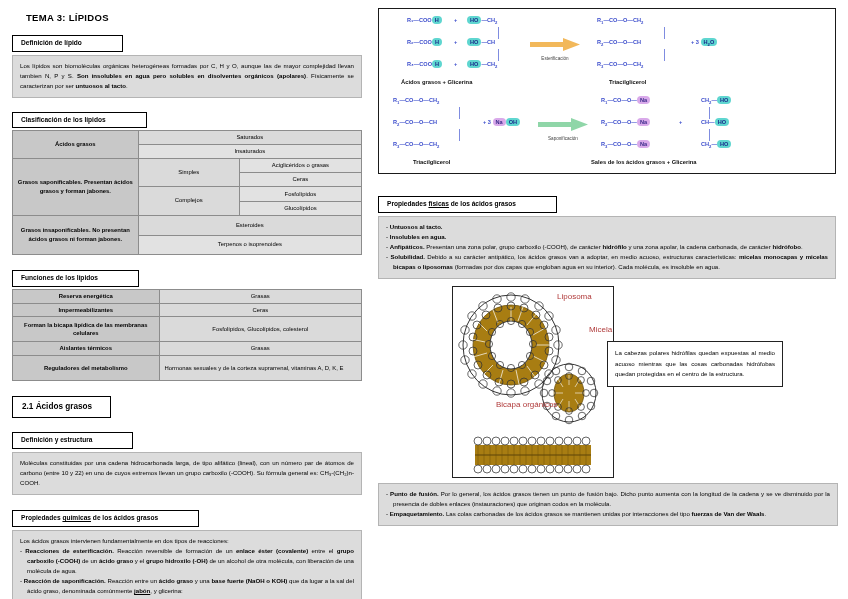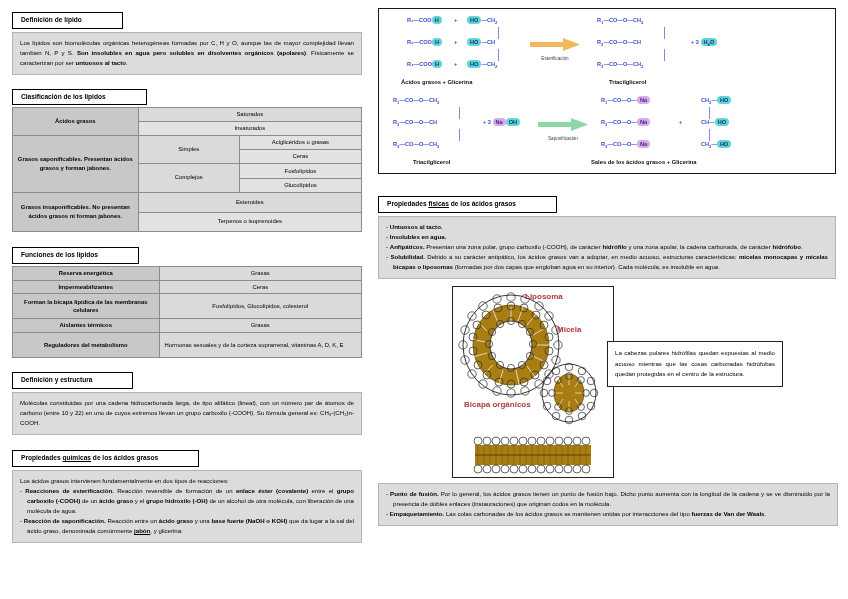--- a/index.html
+++ b/index.html
@@ -88,39 +88,41 @@
 
   
   .fig-box{
     position:absolute;
     border:1.2px solid #222;
     background:#fff;
   }
   .fig-label{
     position:absolute;
     color:#b03a3a;
-    font-weight:bold;
+    font-weight:normal;
     font-size:8px;
     white-space:nowrap;
+    padding-left:32px;
   }
   .callout{
     position:absolute;
     border:1.2px solid #222;
     background:#fff;
     font-size:6.1px;
     line-height:1.75;
     padding:6px 7px;
     text-align:justify;
   }
 </style>
 </head>
 <body>
 
 <div class="col-left">
 
+  <div class="doc-title">TEMA 3: LÍPIDOS</div>
 
   <div>
     <div class="chip wide">Definición de lípido</div>
     <div class="greybox" style="margin-top:3px;">
       <span>Los lípidos son biomoléculas orgánicas heterogéneas formadas por C, H y O, aunque las de mayor complejidad llevan tambien N, P y S. </span><b>Son insolubles en agua pero solubles en disolventes orgánicos (apolares)</b><span>. Físicamente se caracterizan por ser </span><b>untuosos al tacto</b><span>.</span>
     </div>
   </div>
 
   <div style="margin-top:10px;">
     <div class="chip wide">Clasificación de los lípidos</div>
@@ -180,20 +182,23 @@
         <td class="tb-mid">Grasas</td>
       </tr>
       <tr>
         <td class="tb-dark" style="height:20px;">Reguladores del metabolismo</td>
         <td class="tb-mid tb-left">Hormonas sexuales y de la corteza suprarrenal, vitaminas A, D, K, E</td>
       </tr>
     </tbody>
       </table>
   </div>
 
+  <div style="margin-top:14px;">
+    <div class="chip big">2.1 Ácidos grasos</div>
+  </div>
 
   <div style="margin-top:10px;">
     <div class="chip wide">Definición y estructura</div>
     <div class="greybox" style="margin-top:3px;">Moléculas constituidas por una cadena hidrocarbonada larga, de tipo alifático (lineal), con un número par de átomos de carbono (entre 10 y 22) en uno de cuyos extremos llevan un grupo carboxilo (-COOH). Su fórmula general es: CH₃-(CH₂)n-COOH.</div>
   </div>
 
   <div style="margin-top:11px;">
     <div class="chip wide"><span>Propiedades </span><u>químicas</u><span> de los ácidos grasos</span></div>
     <div class="greybox" style="margin-top:3px;">
       <span>Los ácidos grasos intervienen fundamentalmente en dos tipos de reacciones:</span>

